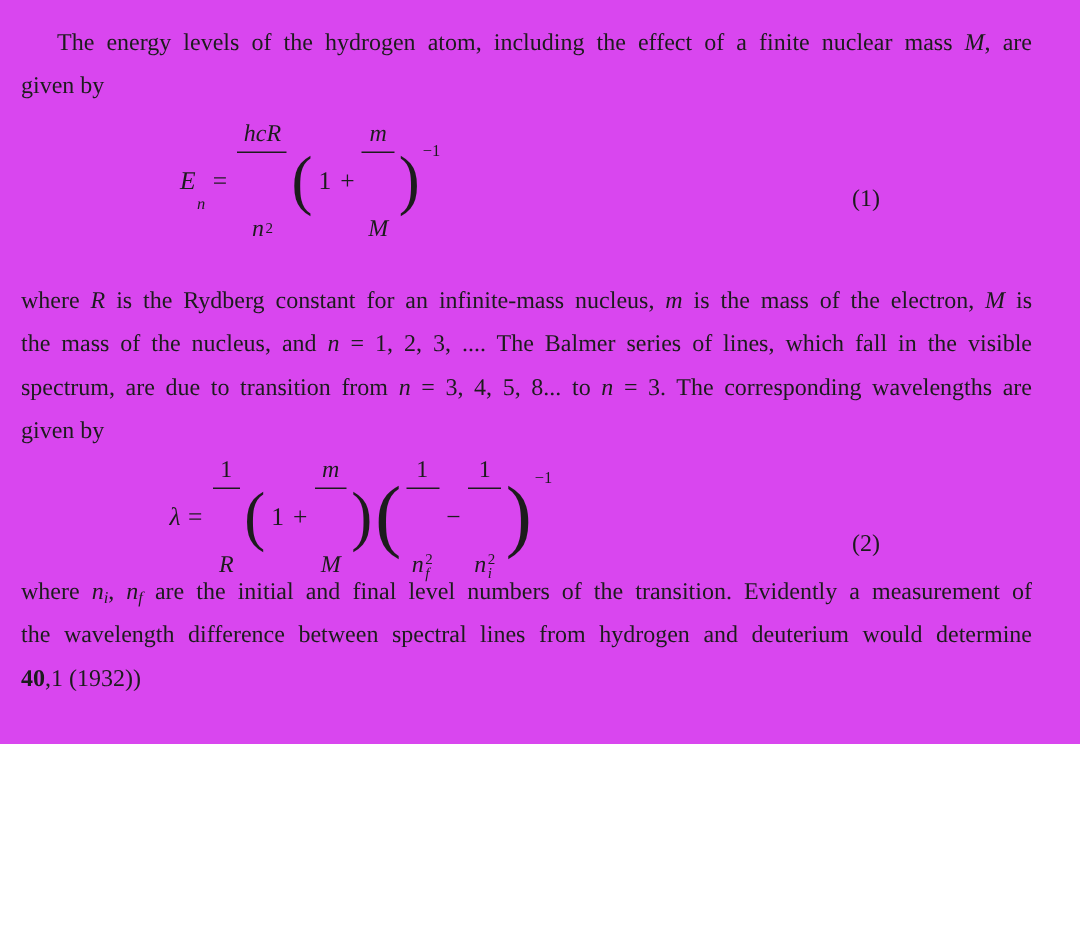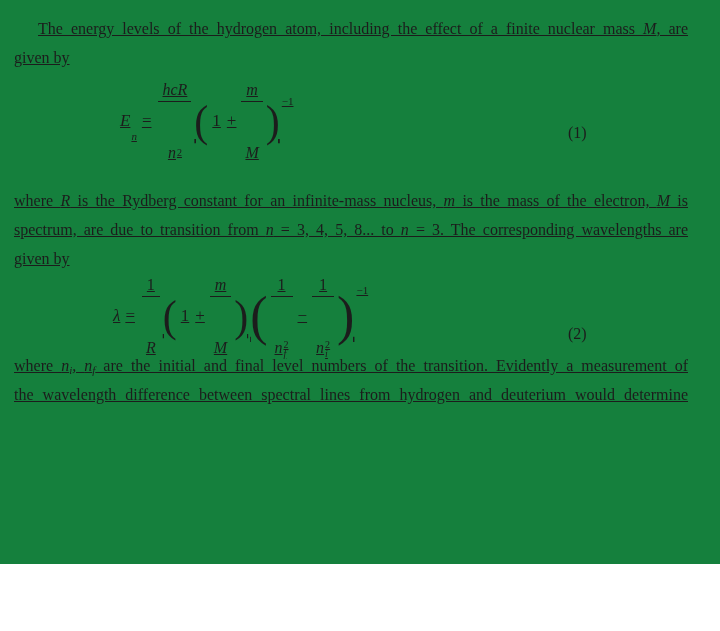--- a/index.html
+++ b/index.html
@@ -1,26 +1,25 @@
 <!DOCTYPE html>
 <html><head>
 <meta charset="utf-8">
 <style>
   * { margin: 0; padding: 0; box-sizing: border-box; }
   html, body { background: #ffffff; }
   .page {
     position: relative;
     width: 720px;
-    height: 564px;
-    background: #15803d;
+    height: 496px;
+    background: #d946ef;
     overflow: hidden;
     font-family: "Liberation Serif", "DejaVu Serif", serif;
     color: #1c1c1c;
     font-size: 16px;
-    text-decoration: underline;
   }
   .content {
     padding: 14px 18px 0 14px;
     width: 706px;
   }
   .line {
     display: block;
     line-height: 29px;
     height: 29px;
   }
@@ -149,20 +148,21 @@
         <span class="frac-num it">m</span>
         <span class="frac-den it">M</span>
       </span>
       <span class="paren">)</span>
       <span class="eq-sup">−1</span>
       <span class="eq-label">(1)</span>
     </div>
 
     <div class="p2">
       <div class="line jline"><span>where </span><span class="it">R</span><span> is the Rydberg constant for an infinite-mass nucleus, </span><span class="it">m</span><span> is the mass of the electron, </span><span class="it">M</span><span> is</span></div>
+      <div class="line jline"><span>the mass of the nucleus, and </span><span class="it">n</span><span> = 1, 2, 3, .... The Balmer series of lines, which fall in the visible</span></div>
       <div class="line jline"><span>spectrum, are due to transition from </span><span class="it">n</span><span> = 3, 4, 5, 8... to </span><span class="it">n</span><span> = 3. The corresponding wavelengths are</span></div>
       <div class="line"><span>given by</span></div>
     </div>
 
     <div class="eq-row eq-row-2">
       <span class="it">λ</span>
       <span class="eq-op">=</span>
       <span class="frac">
         <span class="frac-num">1</span>
         <span class="frac-den it">R</span>
@@ -198,16 +198,17 @@
           </span>
       </span>
       <span class="paren paren-tall">)</span>
       <span class="eq-sup">−1</span>
       <span class="eq-label">(2)</span>
     </div>
 
     <div class="p3">
       <div class="line jline"><span>where </span><span class="it">n</span><sub class="subsc it">i</sub><span>, </span><span class="it">n</span><sub class="subsc it">f</sub><span> are the initial and final level numbers of the transition. Evidently a measurement of</span></div>
       <div class="line jline"><span>the wavelength difference between spectral lines from hydrogen and deuterium would determine</span></div>
+      <div class="line"><span class="bold">40</span><span>,1 (1932))</span></div>
     </div>
 
   </div>
 </div>
 
 </body></html>

